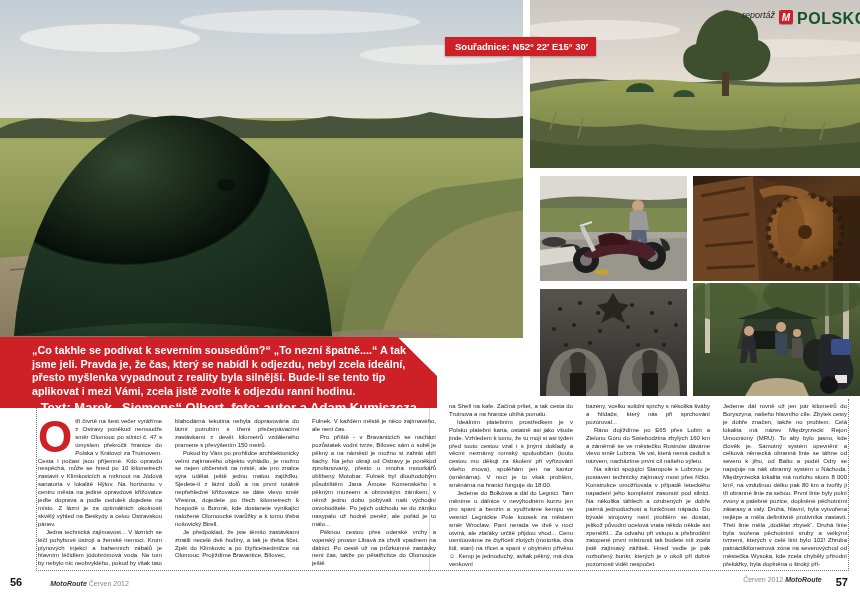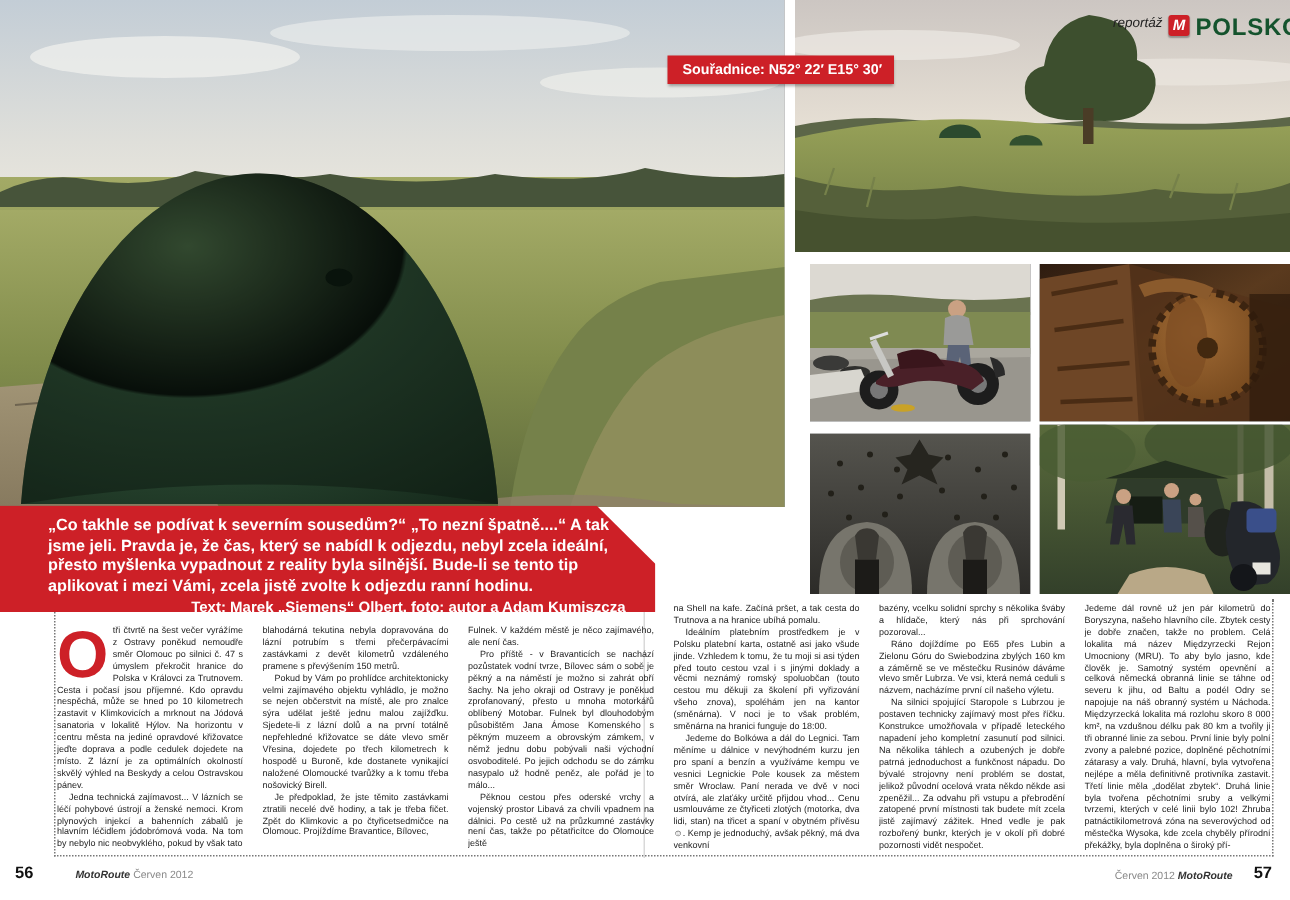--- a/index.html
+++ b/index.html
@@ -32,38 +32,38 @@
   .title { position:absolute; left:20px; top:258px; z-index:5; font-style:italic; font-weight:bold;
            letter-spacing:-2px; white-space:nowrap; }
   .title .cap  { font-size:62px; color:#cd2027; line-height:1; }
   .title .rest { font-size:47px; color:#fff; line-height:1; text-shadow:0 1px 3px rgba(0,0,0,.45); }
 
   
   .intro-box { position:absolute; left:0; top:337px; width:437px; height:71px; background:#cd2027; z-index:4;
                clip-path:polygon(0 0, 91% 0, 100% 55%, 100% 100%, 0 100%);
                padding:7px 16px 2px 32px; color:#fff; }
   .intro-box .lead { font-size:10.8px; line-height:13.5px; font-weight:bold; }
-  .intro-box .credit { font-size:10px; font-weight:bold; text-align:right; margin-top:2px; padding-right:4px; }
+  .intro-box .credit { font-size:13px; font-weight:bold; text-align:right; margin-top:2px; padding-right:4px; }
 
   
   .article-frame { position:absolute; left:36px; top:399px; width:813px; height:172px;
                    border-left:1px dotted #777; border-right:1px dotted #777; border-bottom:1px dotted #777; }
   .fold-line { position:absolute; left:429px; top:399px; width:1px; height:173px; background:#d9d9d9; }
   .article { position:absolute; left:38px; top:403px; width:810px; height:167px; display:flex; gap:13px; overflow:hidden; }
   .col { width:124px; overflow:hidden; font-size:6px; line-height:7.9px; color:#1c1c1c; text-align:justify; }
   .col.left-page { padding-top:15px; }
   .col p + p { text-indent:8px; }
   .dropcap { float:left; color:#cd2027; font-weight:bold; font-size:44px; line-height:38px; padding-right:3px; }
 
   
   .footer { position:absolute; top:576px; font-size:7px; color:#888; }
   .footer .pageno { font-size:11px; font-weight:bold; color:#111; }
   .footer .brand { font-weight:bold; font-style:italic; color:#333; }
   .footer-left { left:10px; display:flex; align-items:baseline; gap:28px; }
-  .footer-right { right:12px; display:flex; align-items:flex-end; gap:14px; }
+  .footer-right { right:12px; display:flex; align-items:flex-start; gap:14px; }
 </style>
 </head>
 <body>
 
 <div class="spread">
 
   <div class="photo photo-main">
     <svg width="523" height="338" viewBox="0 0 523 338">
       <defs>
         <linearGradient id="sky1" x1="0" y1="0" x2="0" y2="1">

